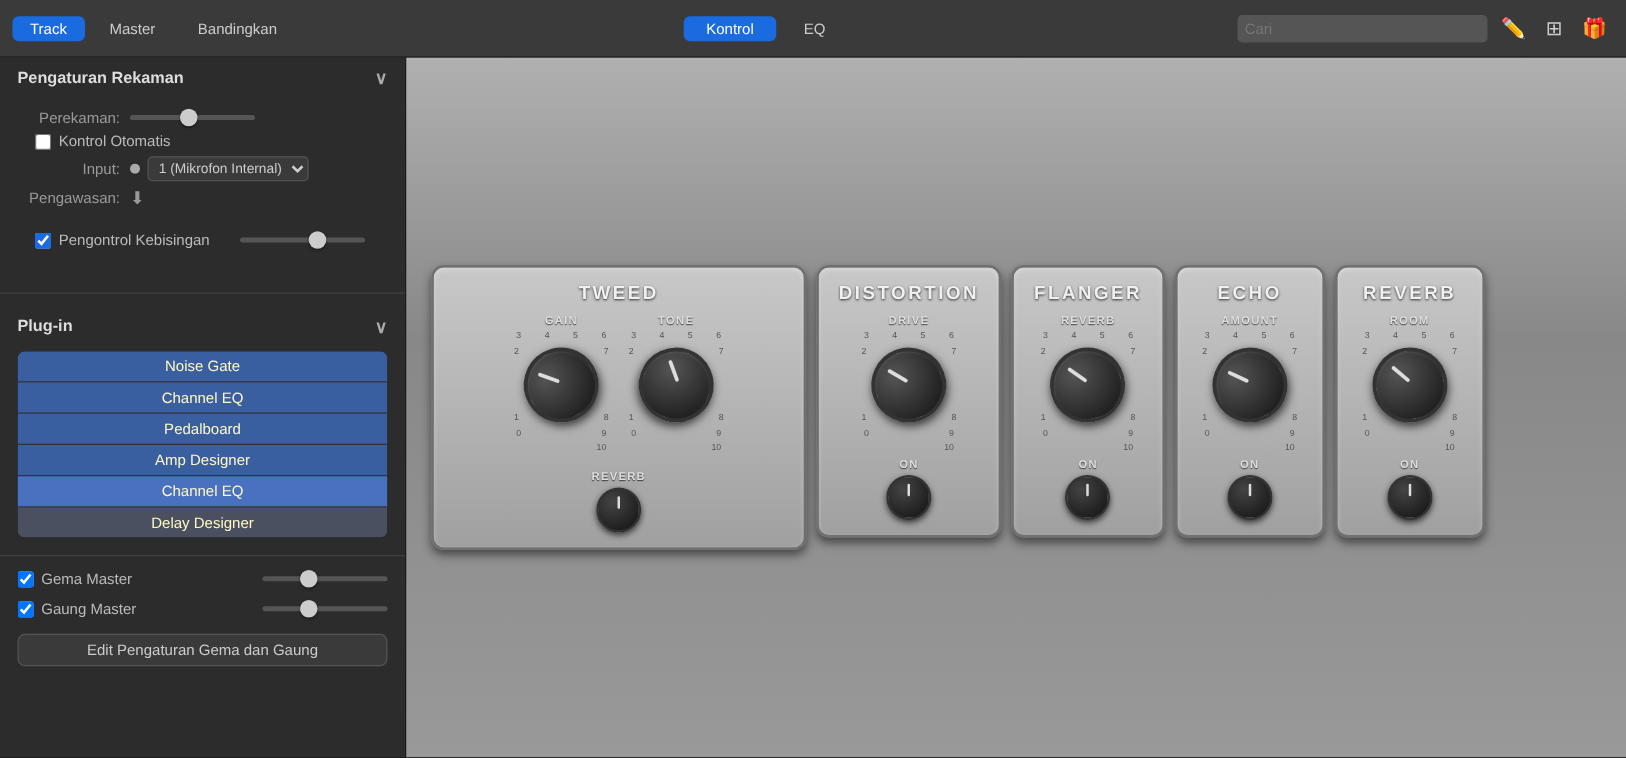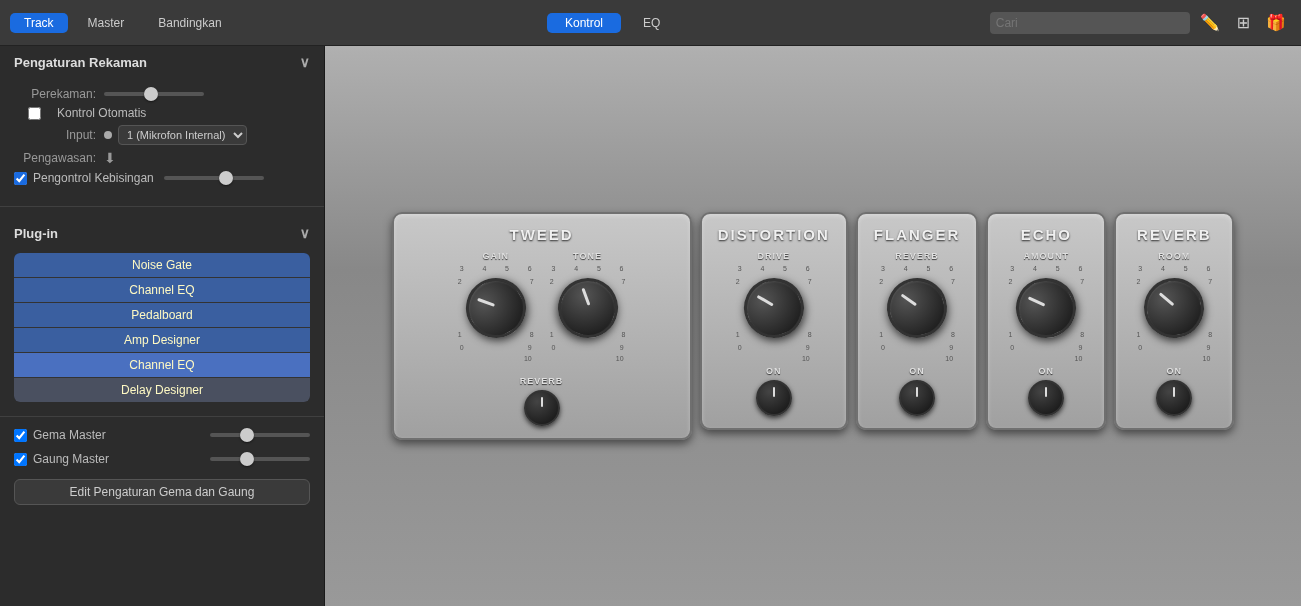--- a/index.html
+++ b/index.html
@@ -99,21 +99,21 @@
       background: #2c2c2c;
       border-right: 1px solid #1a1a1a;
       display: flex;
       flex-direction: column;
       overflow-y: auto;
       flex-shrink: 0;
     }
 
     .section-header {
       display: flex;
-      align-items: center;
+      align-items: flex-start;
       justify-content: space-between;
       padding: 8px 14px;
       font-size: 13px;
       font-weight: 600;
       color: #ddd;
       cursor: pointer;
     }
 
     .section-body {
       padding: 4px 14px 10px;
@@ -152,21 +152,21 @@
       left: 40px;
       box-shadow: 0 1px 2px rgba(0,0,0,0.5);
     }
 
     .checkbox-row {
       display: flex;
       align-items: center;
       margin: 5px 14px;
       font-size: 12px;
       color: #bbb;
-      gap: 16px;
+      gap: 6px;
     }
 
     .checkbox-row input[type=checkbox] {
       accent-color: #1a6be0;
     }
 
     .input-select-row {
       display: flex;
       align-items: center;
       gap: 6px;
@@ -247,21 +247,20 @@
       cursor: pointer;
       width: calc(100% - 28px);
     }
 
     
     .right-panel {
       flex: 1;
       background: linear-gradient(180deg, #b0b0b0 0%, #888 40%, #999 100%);
       display: flex;
       flex-direction: column;
-      align-items: center;
       justify-content: center;
       padding: 10px 20px;
     }
 
     .amp-container {
       display: flex;
       gap: 8px;
       align-items: flex-start;
     }
 
@@ -442,21 +441,21 @@
           </select>
         </div>
       </div>
 
       <div class="field-row">
         <span class="field-label">Pengawasan:</span>
         <span class="mic-icon">⬇</span>
       </div>
 
       <div class="field-row">
-        <div class="checkbox-row" style="margin:0;gap:6px;">
+        <div class="checkbox-row" style="margin:14px;gap:6px;">
           <input type="checkbox" checked="" style="">
           <span>Pengontrol Kebisingan</span>
         </div>
         <div class="slider-track" style="margin-left:10px;">
           <div class="slider-thumb" style="left:55px;"></div>
         </div>
       </div>
     </div>
 
     <div class="divider"></div>

